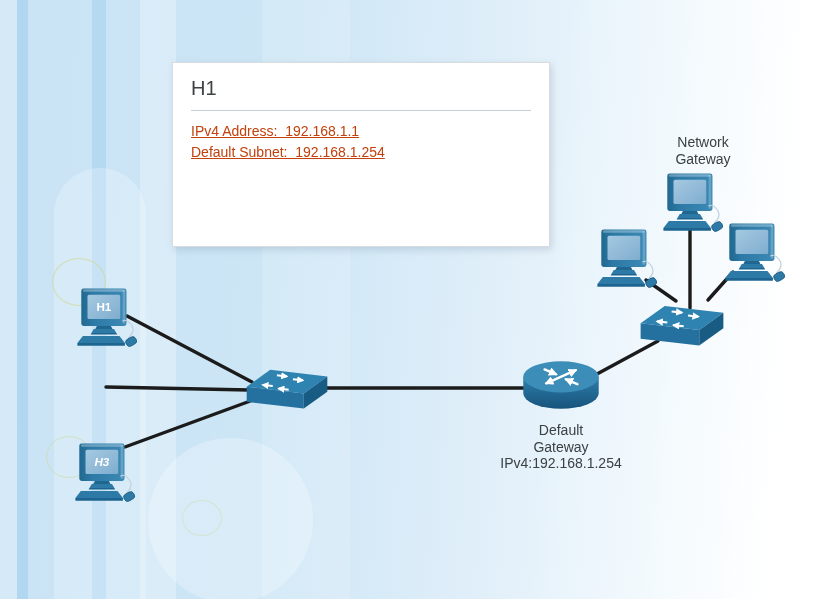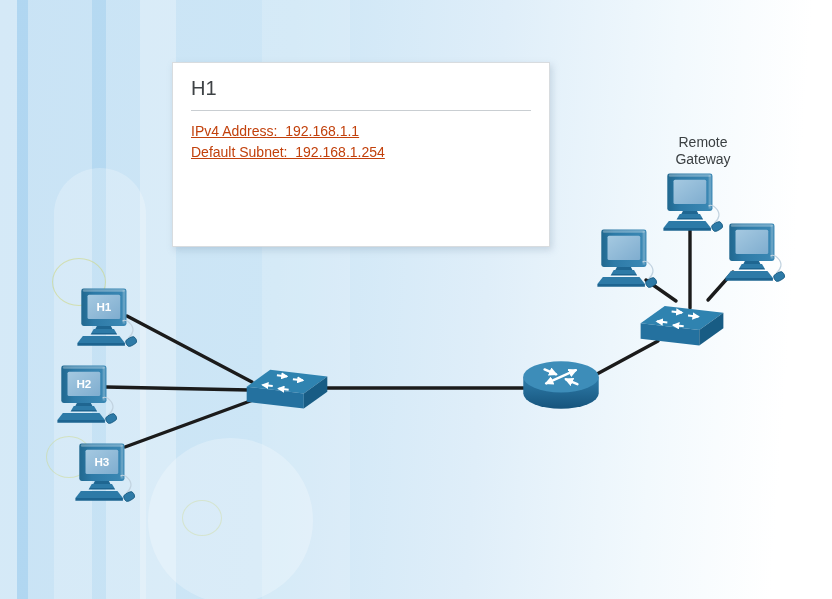--- a/index.html
+++ b/index.html
@@ -98,40 +98,22 @@
       <polygon points="30,59 62,59 63,61 29,61" fill="#1d6490"></polygon>
       <polygon points="19,63 66,63 73,72 12,72" fill="#2d7aa7"></polygon>
       <polygon points="12,72 73,72 73,75.5 12,75.5" fill="#1d6490"></polygon>
       <path d="M77,66 C84,60 86,53 79,46 C76,43 72,42 70,44" stroke="#c2d3e0" stroke-width="1.6" fill="none"></path>
       <g transform="rotate(-28 81 70)">
           <rect x="74" y="65" width="14" height="10" rx="4.5" fill="#2d7aa7" stroke="#185a80" stroke-width="1"></rect>
         </g>
     </svg>
   </div>
 
-  <div class="device" style="left:48px;top:364px;">
-    <svg width="78" height="67" viewBox="0 0 100 86">
-      <rect x="17" y="2" width="58" height="48" rx="3" fill="url(#gradMon)"></rect>
-      <rect x="19" y="3" width="54" height="3" rx="1.5" fill="rgba(255,255,255,.30)"></rect>
-      <rect x="70" y="4" width="3.5" height="43" fill="rgba(255,255,255,.22)"></rect>
-      <rect x="25" y="10" width="42" height="31" rx="2" fill="url(#gradScreen)"></rect>
-      <text class="scr" x="46" y="31">H2</text>
-      <polygon points="37,50 55,50 57,54 35,54" fill="#1f6691"></polygon>
-      <polygon points="33,54 59,54 62,59 30,59" fill="#2d7aa7"></polygon>
-      <polygon points="30,59 62,59 63,61 29,61" fill="#1d6490"></polygon>
-      <polygon points="19,63 66,63 73,72 12,72" fill="#2d7aa7"></polygon>
-      <polygon points="12,72 73,72 73,75.5 12,75.5" fill="#1d6490"></polygon>
-      <path d="M77,66 C84,60 86,53 79,46 C76,43 72,42 70,44" stroke="#c2d3e0" stroke-width="1.6" fill="none"></path>
-      <g transform="rotate(-28 81 70)">
-          <rect x="74" y="65" width="14" height="10" rx="4.5" fill="#2d7aa7" stroke="#185a80" stroke-width="1"></rect>
-        </g>
-    </svg>
-  </div>
-
-  <div class="device" style="left:66px;top:442px;">
+
+  <div class="device" style="left:66px;top:442px;font-style:italic;">
     <svg width="78" height="67" viewBox="0 0 100 86">
       <rect x="17" y="2" width="58" height="48" rx="3" fill="url(#gradMon)"></rect>
       <rect x="19" y="3" width="54" height="3" rx="1.5" fill="rgba(255,255,255,.30)"></rect>
       <rect x="70" y="4" width="3.5" height="43" fill="rgba(255,255,255,.22)"></rect>
       <rect x="25" y="10" width="42" height="31" rx="2" fill="url(#gradScreen)"></rect>
       <text class="scr" x="46" y="31">H3</text>
       <polygon points="37,50 55,50 57,54 35,54" fill="#1f6691"></polygon>
       <polygon points="33,54 59,54 62,59 30,59" fill="#2d7aa7"></polygon>
       <polygon points="30,59 62,59 63,61 29,61" fill="#1d6490"></polygon>
       <polygon points="19,63 66,63 73,72 12,72" fill="#2d7aa7"></polygon>
@@ -162,23 +144,28 @@
       <path d="M4,24 L4,44 A46,19 0 0 0 96,44 L96,24 Z" fill="url(#gradRouterSide)"></path>
       <ellipse cx="50" cy="24" rx="46" ry="19" fill="#3d8db9"></ellipse>
       <g stroke="#ffffff" stroke-width="3" stroke-linecap="round">
         <line x1="32" y1="32" x2="68" y2="16" marker-start="url(#arrowHead)" marker-end="url(#arrowHead)"></line>
         <line x1="30" y1="15" x2="44" y2="21" marker-end="url(#arrowHead)"></line>
         <line x1="70" y1="33" x2="56" y2="27" marker-end="url(#arrowHead)"></line>
       </g>
     </svg>
   </div>
 
+  <div class="node-label router-label">
+    <div>Default</div>
+    <div>Gateway</div>
+    <div>IPv4:192.168.1.254</div>
+  </div>
 
   <div class="node-label remote-label">
-    <div>Remote</div>
+    <div>Network</div>
     <div>Gateway</div>
   </div>
 
   <div class="device" style="left:654px;top:172px;">
     <svg width="78" height="67" viewBox="0 0 100 86">
       <rect x="17" y="2" width="58" height="48" rx="3" fill="url(#gradMon)"></rect>
       <rect x="19" y="3" width="54" height="3" rx="1.5" fill="rgba(255,255,255,.30)"></rect>
       <rect x="70" y="4" width="3.5" height="43" fill="rgba(255,255,255,.22)"></rect>
       <rect x="25" y="10" width="42" height="31" rx="2" fill="url(#gradScreen)"></rect>
       <polygon points="37,50 55,50 57,54 35,54" fill="#1f6691"></polygon>

